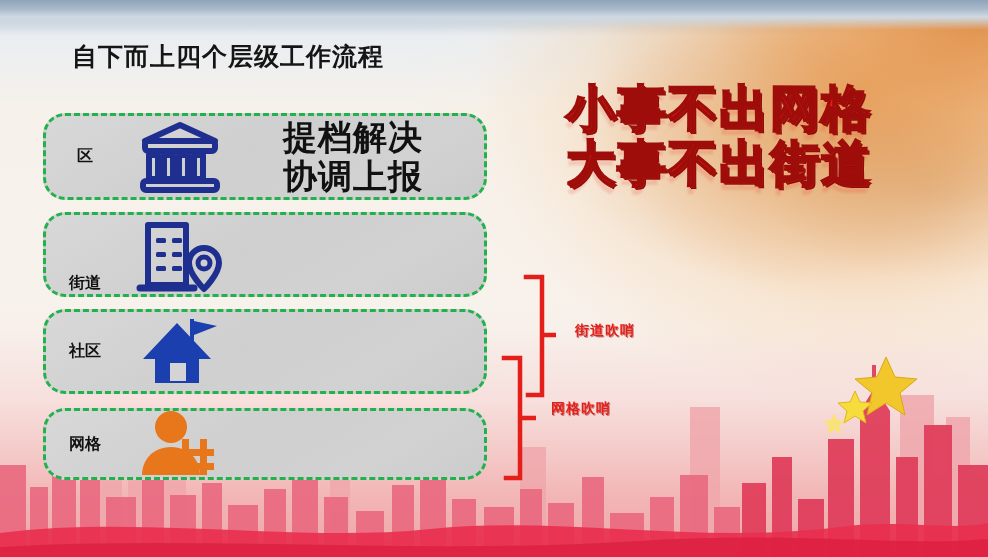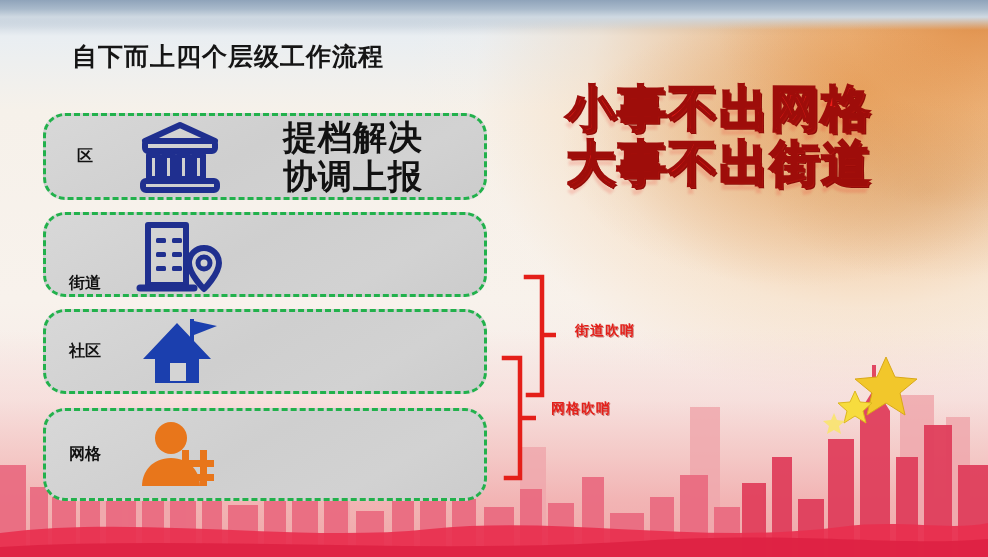--- a/index.html
+++ b/index.html
@@ -53,21 +53,21 @@
     position:absolute;left:43px;width:444px;
     border:3px dashed #22b14c;
     border-radius:22px;
     background:linear-gradient(150deg,#d8d8d8 0%,#cfcfcf 45%,#d2d2d2 75%,#cccccc 100%);
     box-sizing:border-box;
     display:flex;align-items:center;
   }
   .lb1{top:113px;height:87px;}
   .lb2{top:212px;height:85px;align-items:flex-end;}
   .lb3{top:309px;height:85px;}
-  .lb4{top:408px;height:93px;}
+  .lb4{top:408px;height:72px;}
 
   .lvl-label{
     width:78px;flex:0 0 78px;text-align:center;
     font-size:16px;font-weight:bold;color:#111;
     letter-spacing:0px;
   }
   .lvl-icon{
     width:112px;flex:0 0 112px;
     display:flex;align-items:center;justify-content:center;
   }

